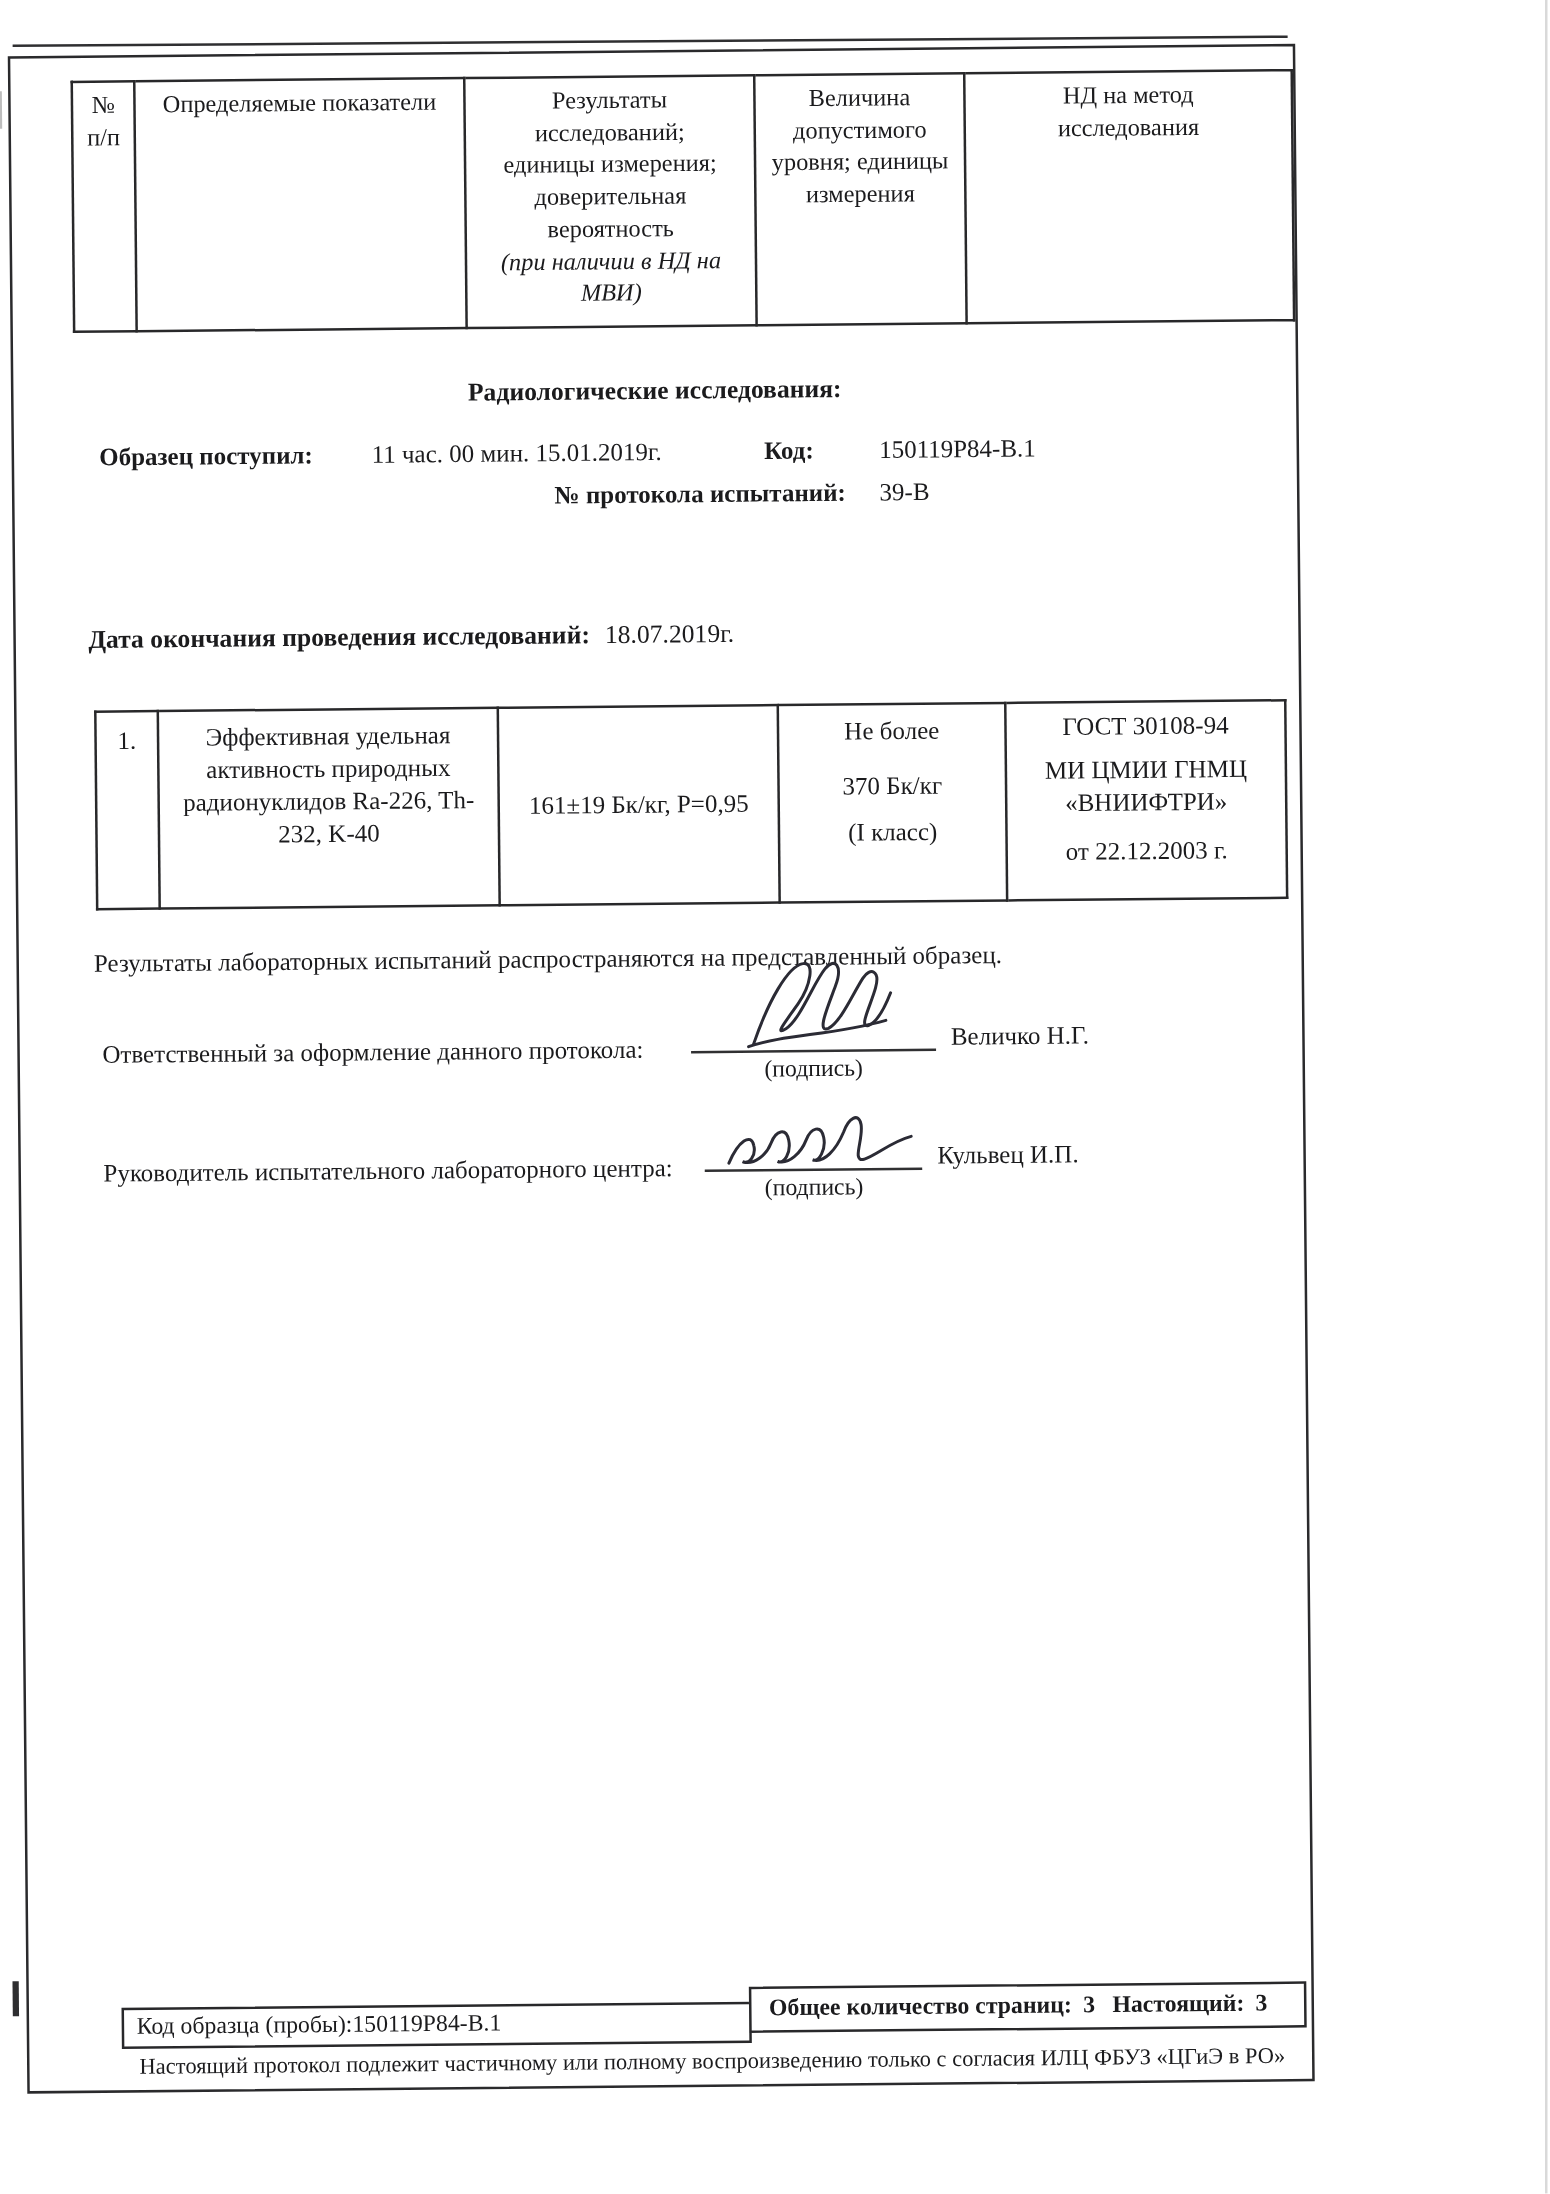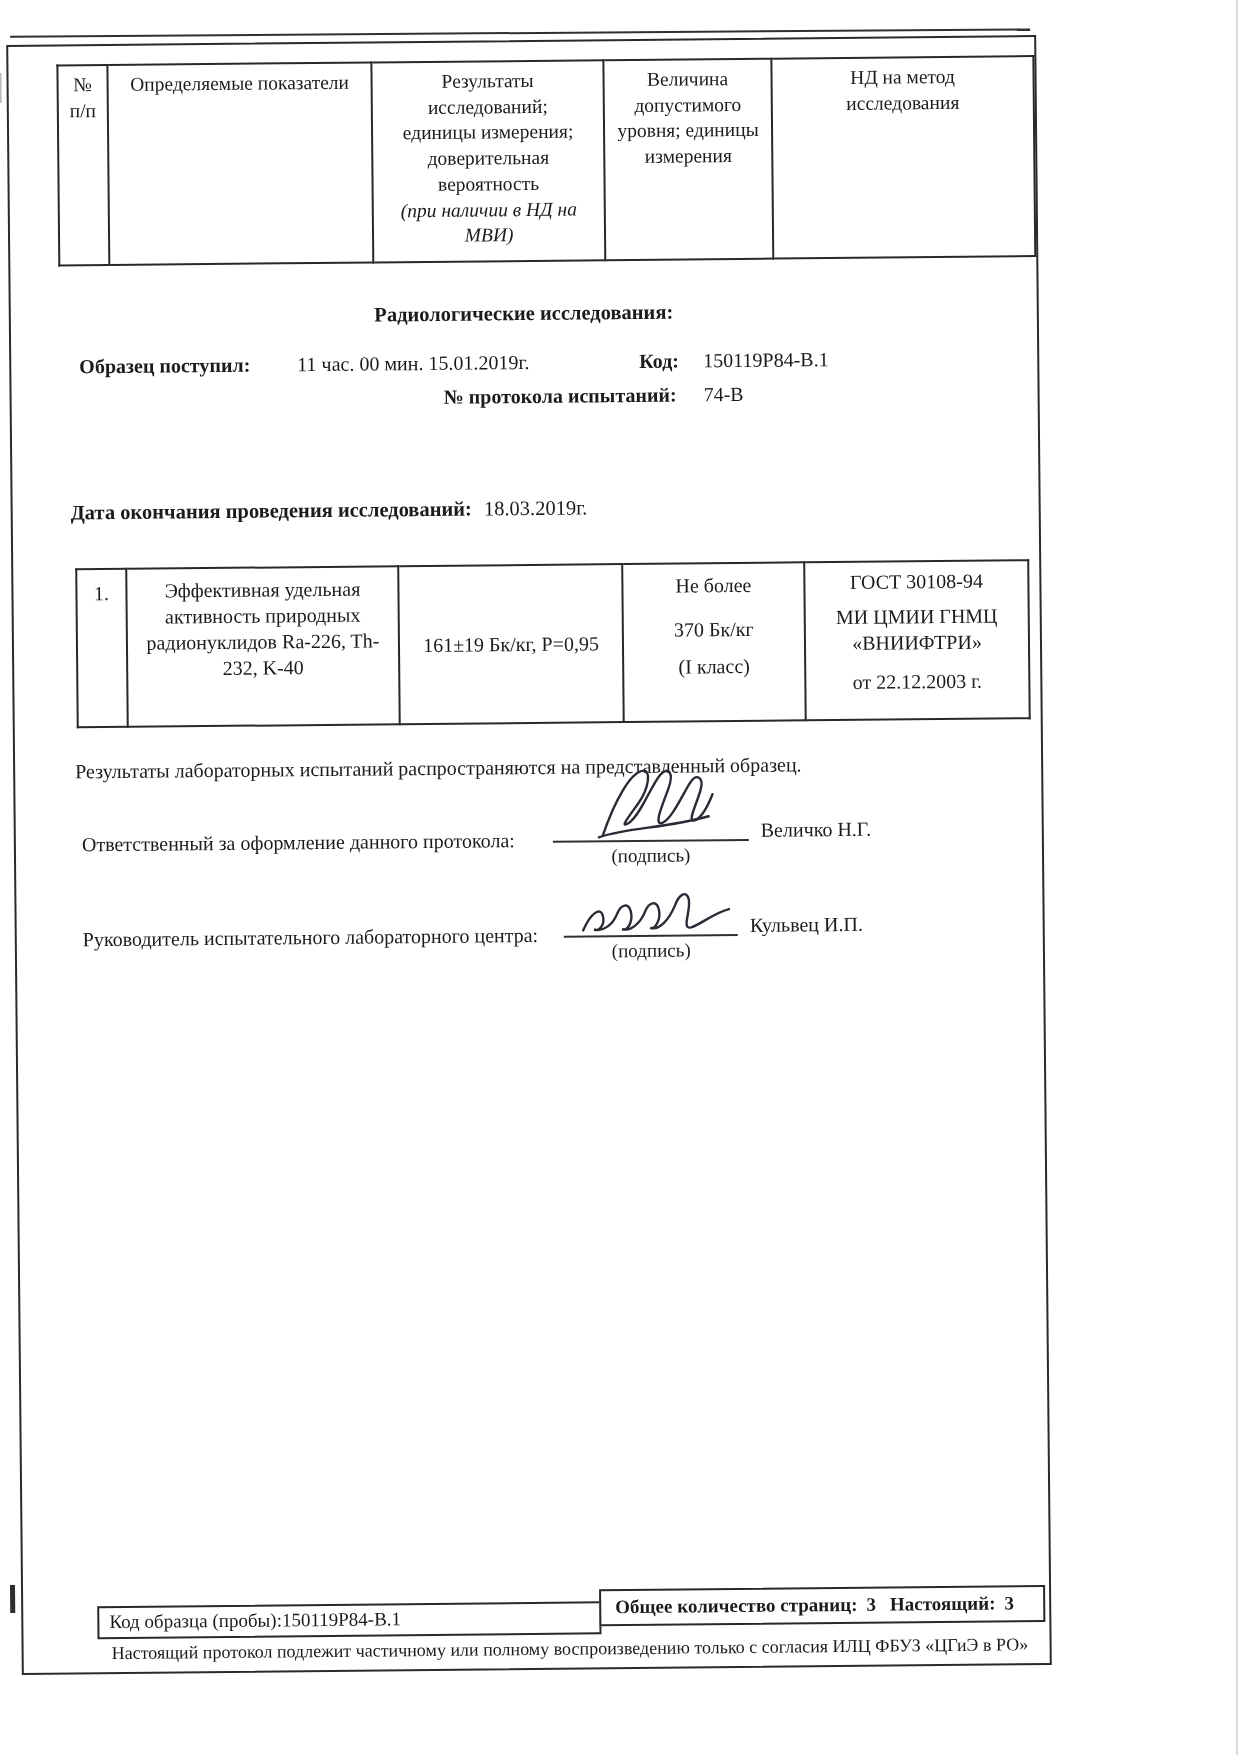--- a/index.html
+++ b/index.html
@@ -128,31 +128,31 @@
           </td>
         </tr>
       </tbody>
         </table>
 
       <div class="section-title">Радиологические исследования:</div>
 
       <div class="textline sample-line">
         <span class="abs b" style="left:68px">Образец поступил:</span>
         <span class="abs" style="left:286px">11 час. 00 мин. 15.01.2019г.</span>
-        <span class="abs b" style="left:628px">Код:</span>
+        <span class="abs b" style="left:600px">Код:</span>
         <span class="abs" style="left:692px">150119Р84-В.1</span>
       </div>
 
       <div class="textline protocol-line">
         <span class="abs b" style="left:432px">№ протокола испытаний:</span>
-        <span class="abs" style="left:692px">74-В</span>
+        <span class="abs" style="left:692px">39-В</span>
       </div>
 
       <div class="date-line">
-        <span class="b">Дата окончания проведения исследований:</span><span class="val">18.03.2019г.</span>
+        <span class="b">Дата окончания проведения исследований:</span><span class="val">18.07.2019г.</span>
       </div>
 
       <table class="results-table">
         <colgroup>
           <col style="width:50px">
             <col style="width:272px">
             <col style="width:224px">
             <col style="width:182px">
             <col>
         </colgroup>

